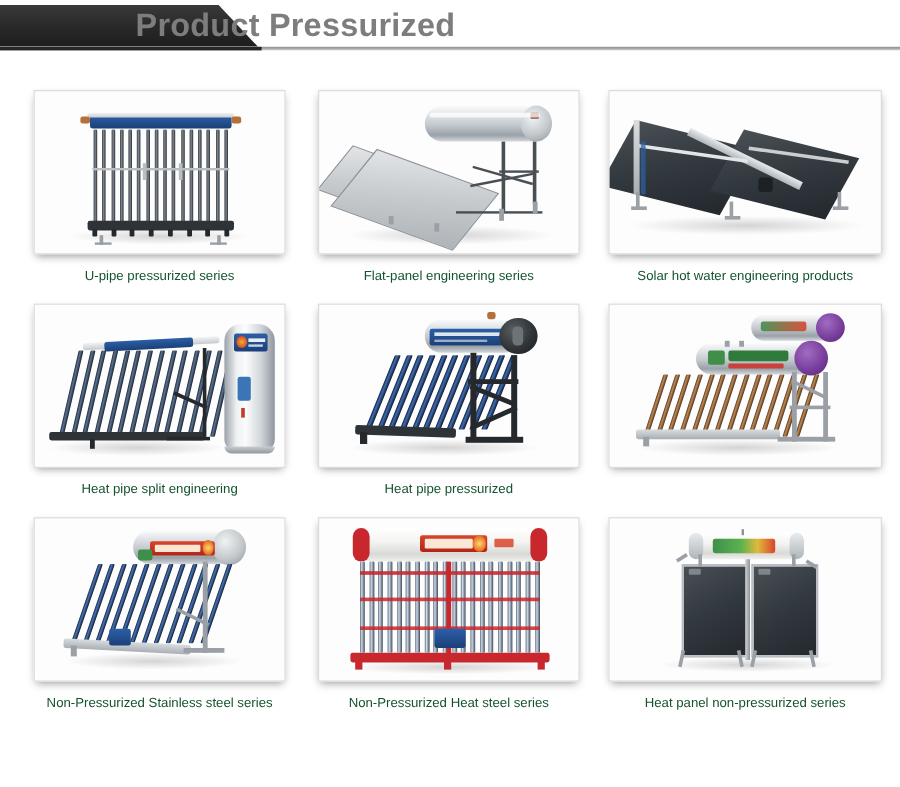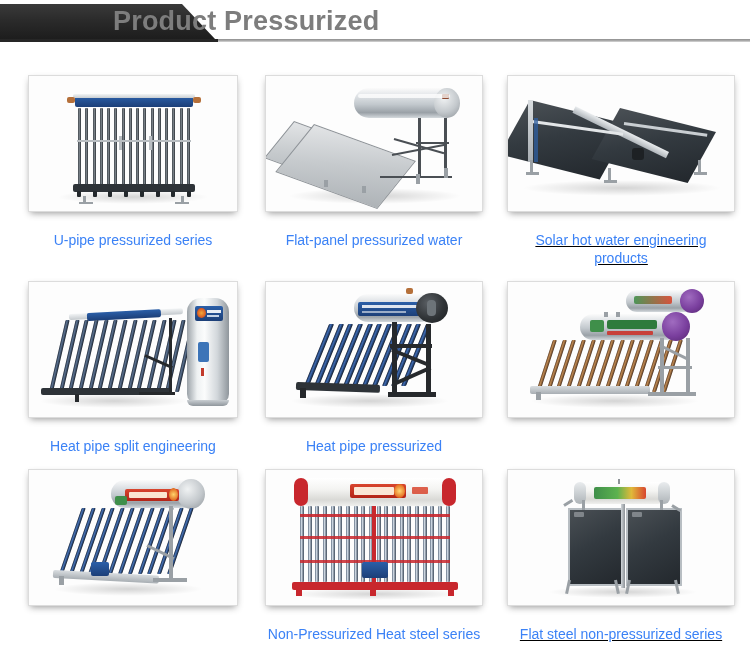--- a/index.html
+++ b/index.html
@@ -68,38 +68,38 @@
   .row {
     display: flex;
     width: 750px;
   }
   .cell {
     position: relative;
     box-sizing: border-box;
   }
   .cell.c1 { width: 253px; padding-left: 28px; }
   .cell.c2 { width: 242px; padding-left: 12px; }
-  .cell.c3 { width: 255px; padding-left: 12px; text-decoration: underline; }
+  .cell.c3 { width: 255px; padding-left: 12px; }
 
   .thumb {
     position: relative;
     box-sizing: border-box;
     background: #fdfdfd;
     border: 1px solid #dcdcdc;
     box-shadow: 0 3px 7px -2px rgba(0,0,0,0.42);
     overflow: hidden;
   }
   .thumb.t1 { width: 210px; height: 137px; }
   .thumb.t2 { width: 218px; height: 137px; }
   .thumb.t3 { width: 228px; height: 137px; }
 
   .caption {
-    margin-top: 19px;
-    font-size: 14px;
-    color: #3b82f6;
+    margin-top: 9px;
+    font-size: 11px;
+    color: #14532d;
     text-align: center;
     line-height: 18px;
   }
   .cell.c1 .caption { width: 210px; }
   .cell.c2 .caption { width: 218px; }
   .cell.c3 .caption { width: 228px; }
 
   .row-1 .cell { padding-top: 23px; }
   .row-2 .cell { padding-top: 14px; }
   .row-3 .cell { padding-top: 14px; }
@@ -247,21 +247,21 @@
           <div class="pc leg" style="left:150px;top:66px;width:33px;height:2px;"></div>
           <div class="pc leg" style="left:126px;top:78px;width:54px;height:2px;transform:rotate(-11deg);transform-origin:left center;"></div>
           <div class="pc leg" style="left:128px;top:62px;width:52px;height:2px;transform:rotate(16deg);transform-origin:left center;"></div>
           <div class="pc leg" style="left:114px;top:100px;width:72px;height:2px;"></div>
           <div class="pc leg-steel" style="left:58px;top:104px;width:4px;height:7px;"></div>
           <div class="pc leg-steel" style="left:96px;top:110px;width:4px;height:7px;"></div>
           <div class="pc leg-steel" style="left:150px;top:98px;width:4px;height:10px;"></div>
           <div class="pc leg-steel" style="left:178px;top:92px;width:4px;height:10px;"></div>
         </div>
       </div>
-      <div class="caption">Flat-panel pressurized water</div>
+      <div class="caption">Flat-panel engineering series</div>
     </div>
 
     <div class="cell c3">
       <div class="thumb t3">
         <div class="art">
           <div class="pc shadow-ellipse" style="left:14px;top:104px;width:200px;height:16px;"></div>
 
           <div class="pc panel-dark" style="left:22px;top:24px;width:100px;height:62px;transform:skewY(14deg) skewX(-26deg);transform-origin:left top;"></div>
 
           <div class="pc panel-dark" style="left:112px;top:32px;width:96px;height:58px;transform:skewY(14deg) skewX(-26deg);transform-origin:left top;"></div>
@@ -448,20 +448,21 @@
           </div>
           <div class="pc frame-steel" style="left:24px;top:100px;width:106px;height:8px;border-radius:2px;transform:rotate(3deg);transform-origin:left center;"></div>
           <div class="pc label-blue" style="left:62px;top:92px;width:18px;height:14px;"></div>
 
           <div class="pc leg-steel" style="left:140px;top:36px;width:4px;height:76px;"></div>
           <div class="pc leg-steel" style="left:118px;top:74px;width:30px;height:3px;transform:rotate(26deg);transform-origin:left center;"></div>
           <div class="pc leg-steel" style="left:124px;top:108px;width:34px;height:4px;"></div>
           <div class="pc leg-steel" style="left:30px;top:106px;width:5px;height:9px;"></div>
         </div>
       </div>
+      <div class="caption">Non-Pressurized Stainless steel series</div>
     </div>
 
     <div class="cell c2">
       <div class="thumb t2">
         <div class="art">
           <div class="pc shadow-ellipse" style="left:22px;top:118px;width:174px;height:12px;"></div>
 
           <div class="pc tank-white" style="left:30px;top:8px;width:158px;height:28px;"></div>
           <div class="pc" style="left:28px;top:8px;width:14px;height:28px;background:#c8272d;border-radius:7px;"></div>
           <div class="pc" style="left:176px;top:8px;width:14px;height:28px;background:#c8272d;border-radius:7px;"></div>
@@ -530,16 +531,16 @@
           <div class="pc" style="left:152px;top:30px;width:3px;height:10px;background:#9aa0a5;"></div>
 
           <div class="pc leg-steel" style="left:60px;top:110px;width:3px;height:14px;transform:rotate(12deg);transform-origin:top center;"></div>
           <div class="pc leg-steel" style="left:106px;top:110px;width:3px;height:14px;transform:rotate(-12deg);transform-origin:top center;"></div>
           <div class="pc leg-steel" style="left:120px;top:110px;width:3px;height:14px;transform:rotate(12deg);transform-origin:top center;"></div>
           <div class="pc leg-steel" style="left:166px;top:110px;width:3px;height:14px;transform:rotate(-12deg);transform-origin:top center;"></div>
           <div class="pc leg-steel" style="left:56px;top:34px;width:10px;height:3px;transform:rotate(-32deg);transform-origin:left center;"></div>
           <div class="pc leg-steel" style="left:164px;top:34px;width:10px;height:3px;transform:rotate(32deg);transform-origin:left center;"></div>
         </div>
       </div>
-      <div class="caption">Flat steel non-pressurized series</div>
+      <div class="caption">Heat panel non-pressurized series</div>
     </div>
   </div>
 </div>
 
 </body></html>

